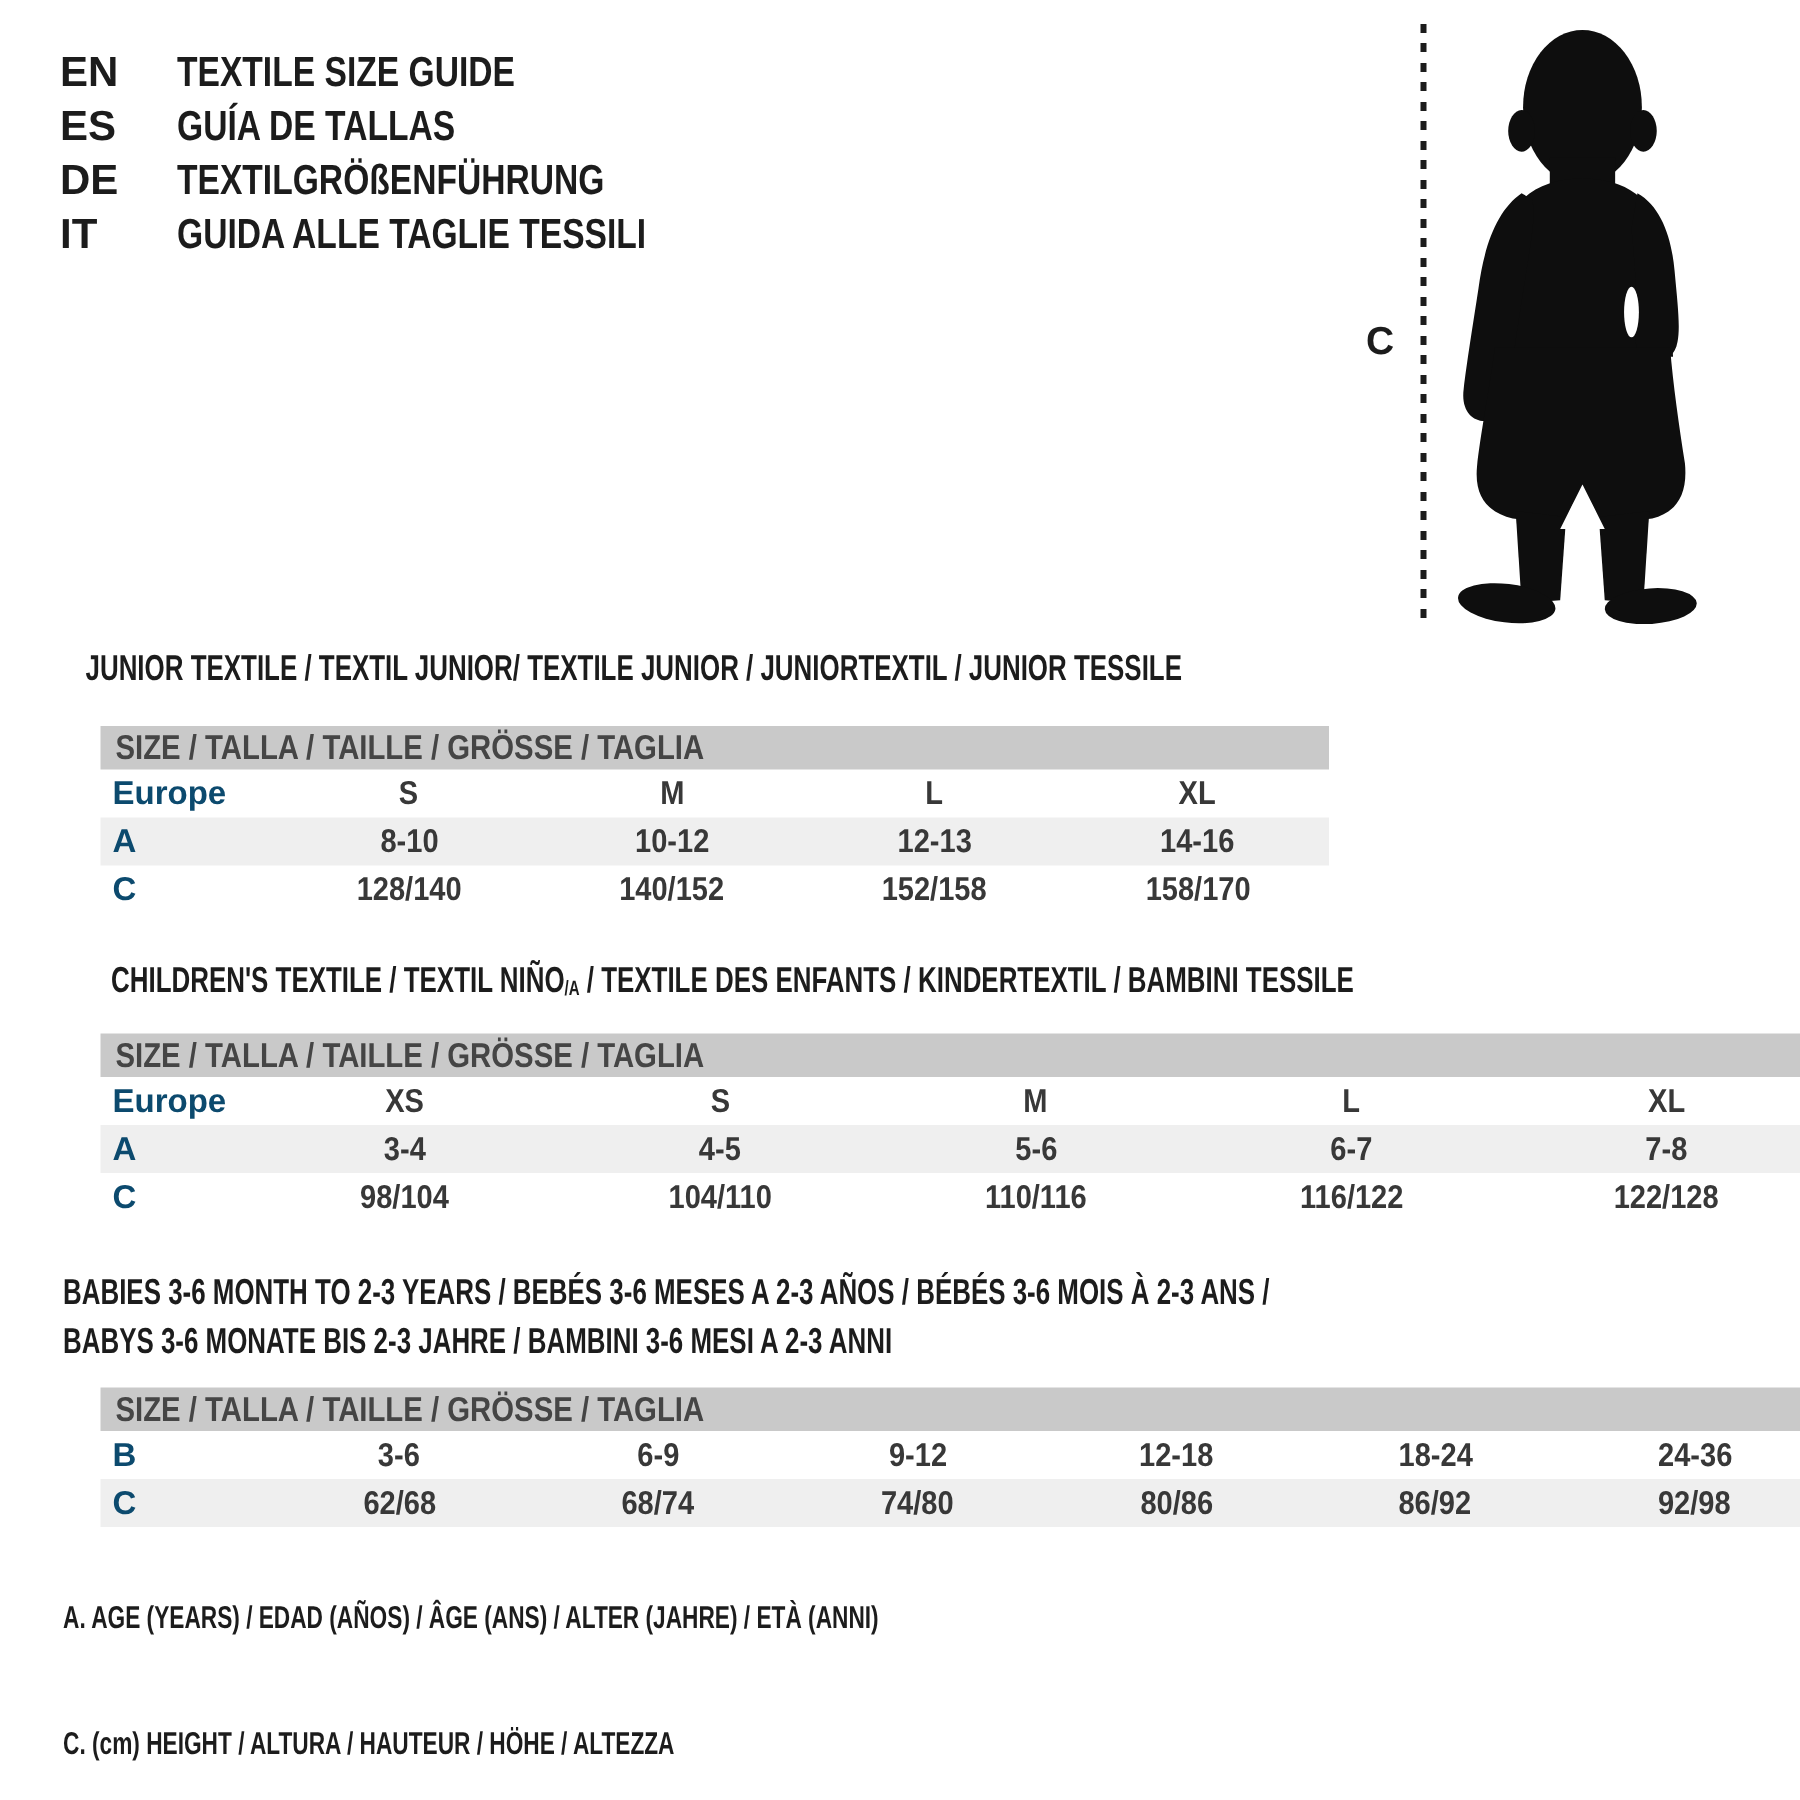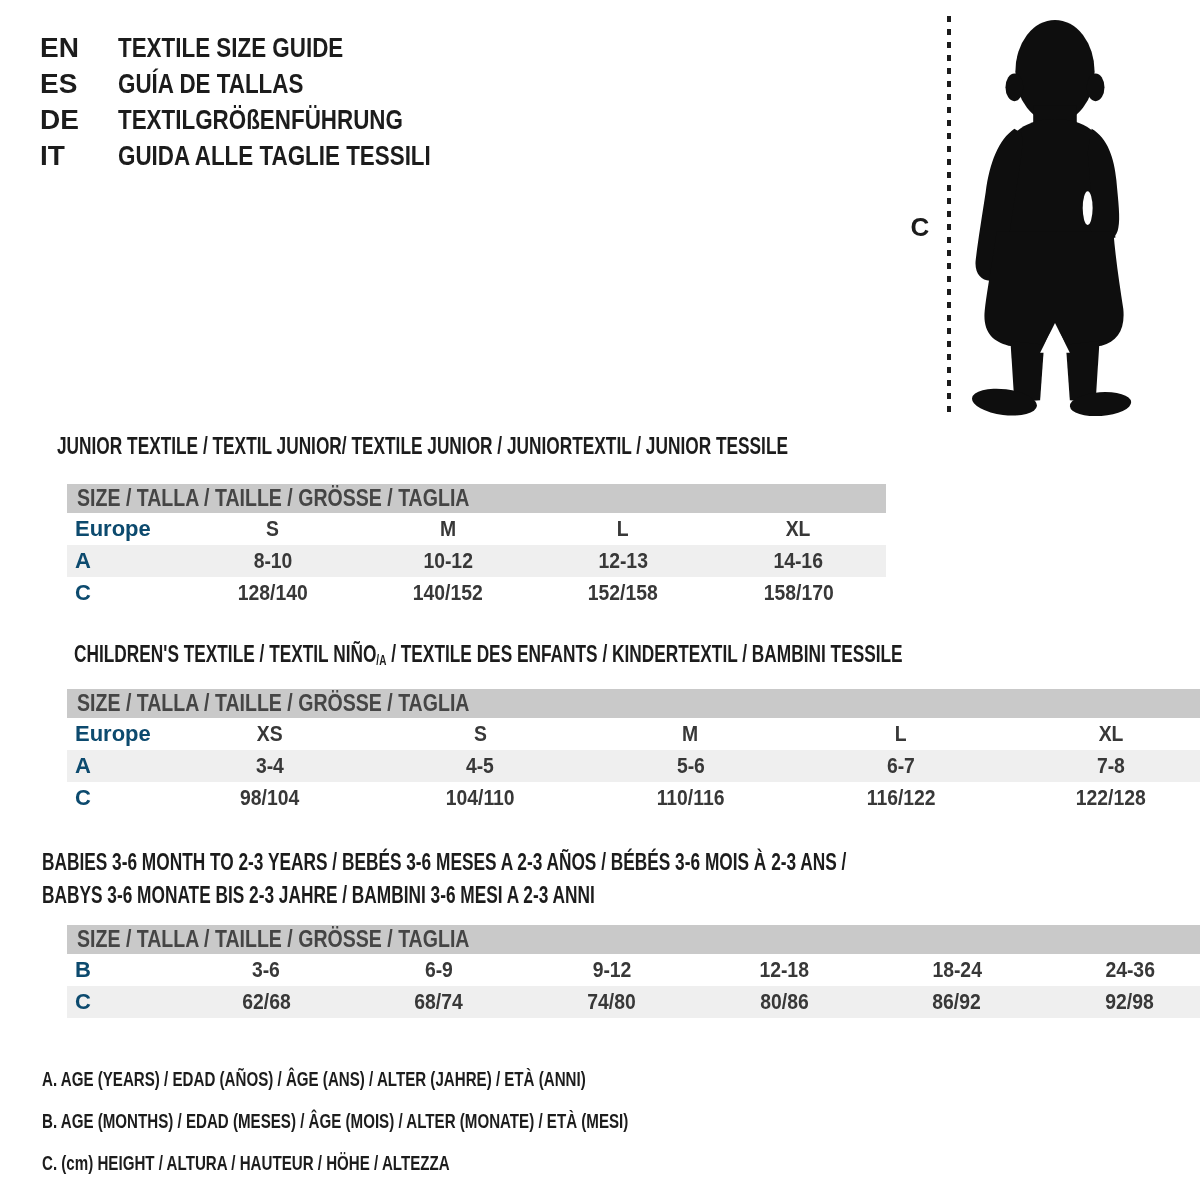--- a/index.html
+++ b/index.html
@@ -179,16 +179,15 @@
       <span class="t-cell"><span class="num">62/68</span></span>
       <span class="t-cell"><span class="num">68/74</span></span>
       <span class="t-cell"><span class="num">74/80</span></span>
       <span class="t-cell"><span class="num">80/86</span></span>
       <span class="t-cell"><span class="num">86/92</span></span>
       <span class="t-cell"><span class="num">92/98</span></span>
     </div>
   </div>
 
   <div class="note-line" style="top:1066px;"><span class="cond72">A. AGE (YEARS) / EDAD (AÑOS) / ÂGE (ANS) / ALTER (JAHRE) / ETÀ (ANNI)</span></div>
-  <div class="note-line" style="top:1108px;"><span class="cond72">B. AGE (MONTHS) / EDAD (MESES) / ÂGE (MOIS) / ALTER (MONATE) / ETÀ (MESI)</span></div>
   <div class="note-line" style="top:1150px;"><span class="cond72">C. (cm) HEIGHT / ALTURA / HAUTEUR / HÖHE / ALTEZZA</span></div>
 
 </div>
 
 </body></html>

